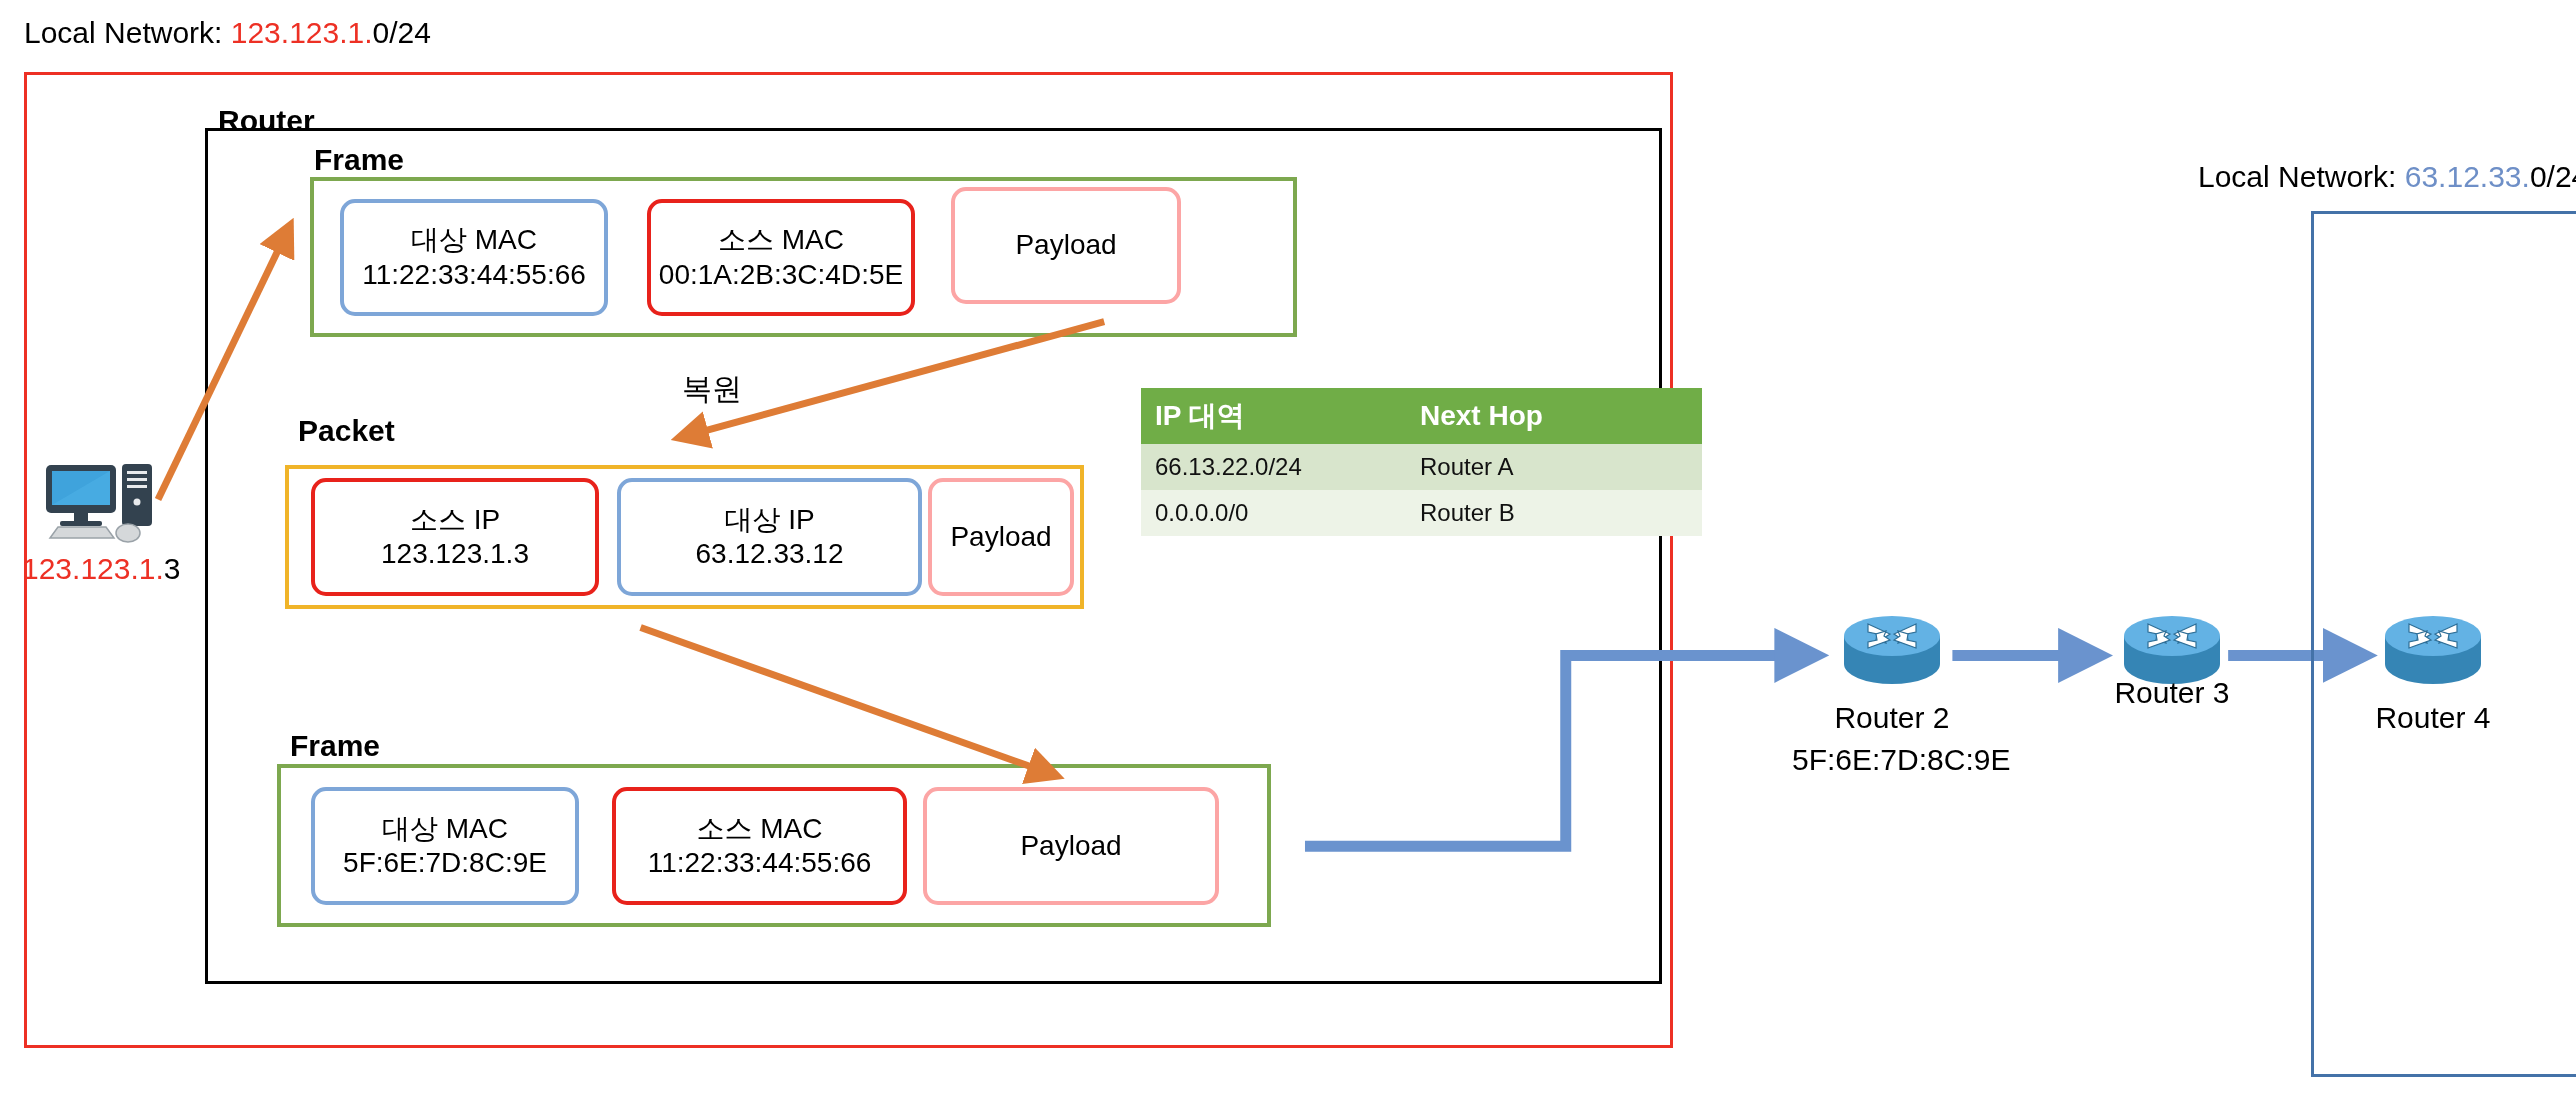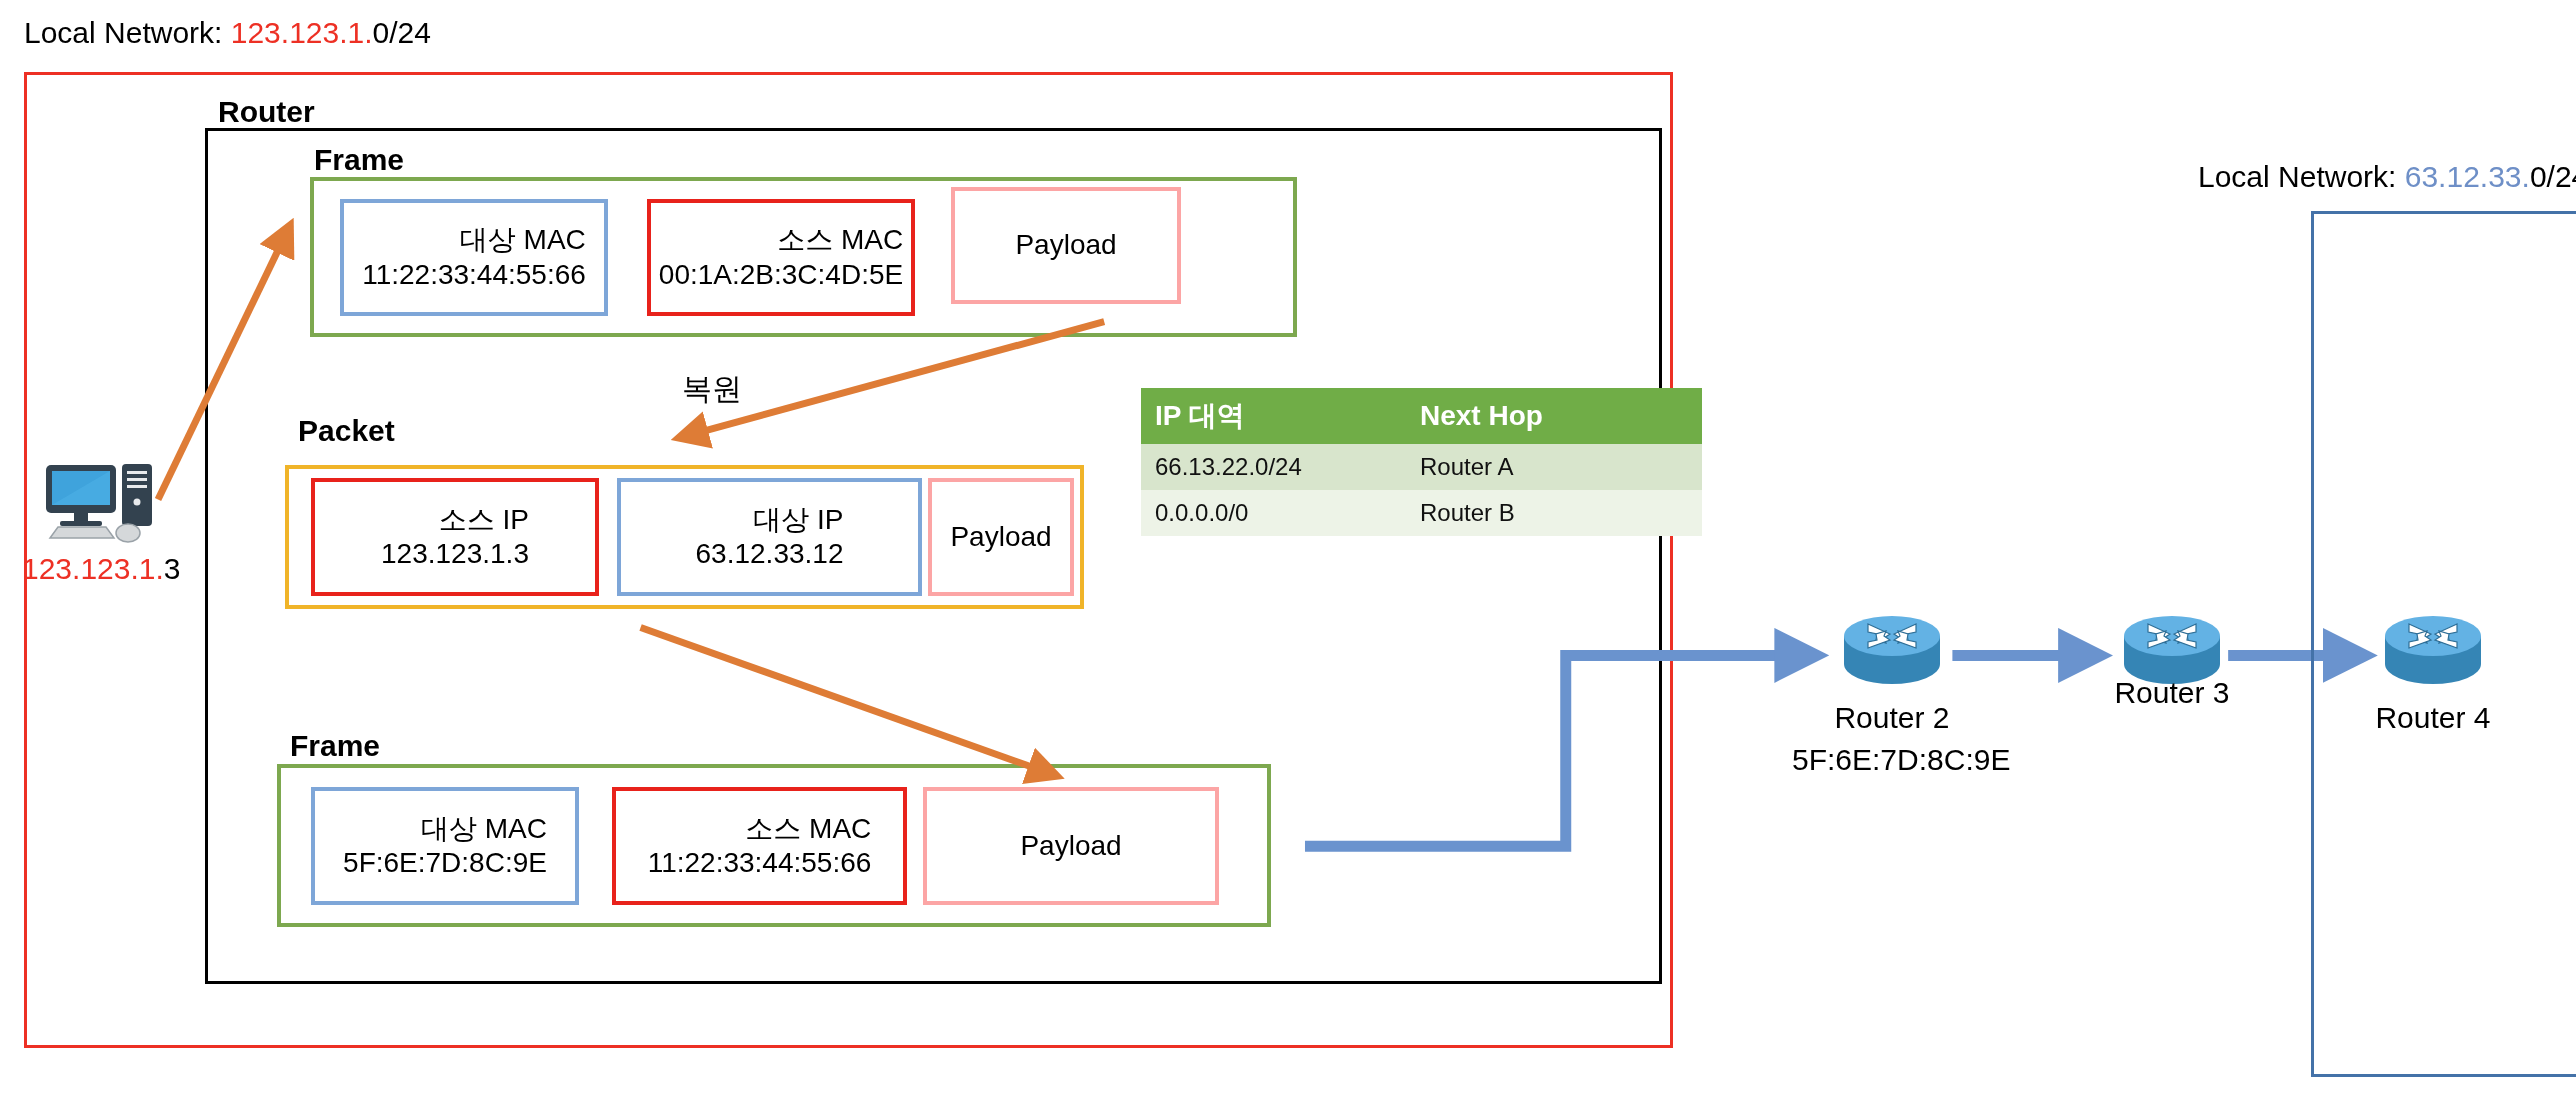--- a/index.html
+++ b/index.html
@@ -9,21 +9,21 @@
   .netlabel{font-size:30px;white-space:nowrap;letter-spacing:0px;}
   .red-txt{color:#ED3024;}
   .blue-txt{color:#6E8FC7;}
   .boxlabel{font-weight:bold;font-size:30px;white-space:nowrap;}
   .netbox-red{border:3px solid #ED3024;box-sizing:border-box;}
   .netbox-blue{border:3px solid #4472A8;box-sizing:border-box;}
   .routerbox{border:3px solid #000000;box-sizing:border-box;background:transparent;}
   .frame-green{border:4px solid #7DA84F;box-sizing:border-box;}
   .packet-yellow{border:4px solid #F0B429;box-sizing:border-box;}
   .cell{box-sizing:border-box;display:flex;align-items:center;justify-content:center;
-        text-align:right;line-height:1.22;font-size:28px;background:#fff;}
+        text-align:center;line-height:1.22;font-size:28px;background:#fff;border-radius:15px;}
   .cell-blue{border:4px solid #7EA6D8;}
   .cell-red{border:4px solid #E8221B;}
   .cell-yellow{border:4px solid #fca5a5;}
   .rtable{border-collapse:collapse;font-size:28px;}
   .rtable th{background:#70AD47;color:#ffffff;font-weight:bold;text-align:left;
              padding:9px 14px;font-size:28px;}
   .rtable td{padding:9px 14px;text-align:left;font-size:24px;color:#111;}
   .rtable tr.odd td{background:#D8E5CC;}
   .rtable tr.even td{background:#EDF3E7;}
   .rname{font-size:30px;text-align:center;white-space:nowrap;}
@@ -52,21 +52,21 @@
     <rect x="91" y="18" width="20" height="3" fill="#E8EAEC"></rect>
     <rect x="91" y="25" width="20" height="3" fill="#E8EAEC"></rect>
     <circle cx="101" cy="42" r="3.5" fill="#E8EAEC"></circle>
     <ellipse cx="92" cy="73" rx="12" ry="9" fill="#D5D8DA" stroke="#9AA2A8" stroke-width="1.5"></ellipse>
   </svg>
 </div>
 <div class="abs netlabel" style="left:22px;top:552px;">
   <span class="red-txt">123.123.1.</span><span>3</span>
 </div>
 
-<div class="abs boxlabel" style="left:218px;top:95px;">Router</div>
+<div class="abs boxlabel" style="left:218px;top:104px;">Router</div>
 <div class="abs routerbox" style="left:205px;top:128px;width:1457px;height:856px;"></div>
 
 <div class="abs boxlabel" style="left:314px;top:143px;">Frame</div>
 <div class="abs frame-green" style="left:310px;top:177px;width:987px;height:160px;"></div>
 
 <div class="abs cell cell-blue" style="left:340px;top:199px;width:268px;height:117px;">
   <div>
     <div>대상 MAC</div>
     <div>11:22:33:44:55:66</div>
   </div>

